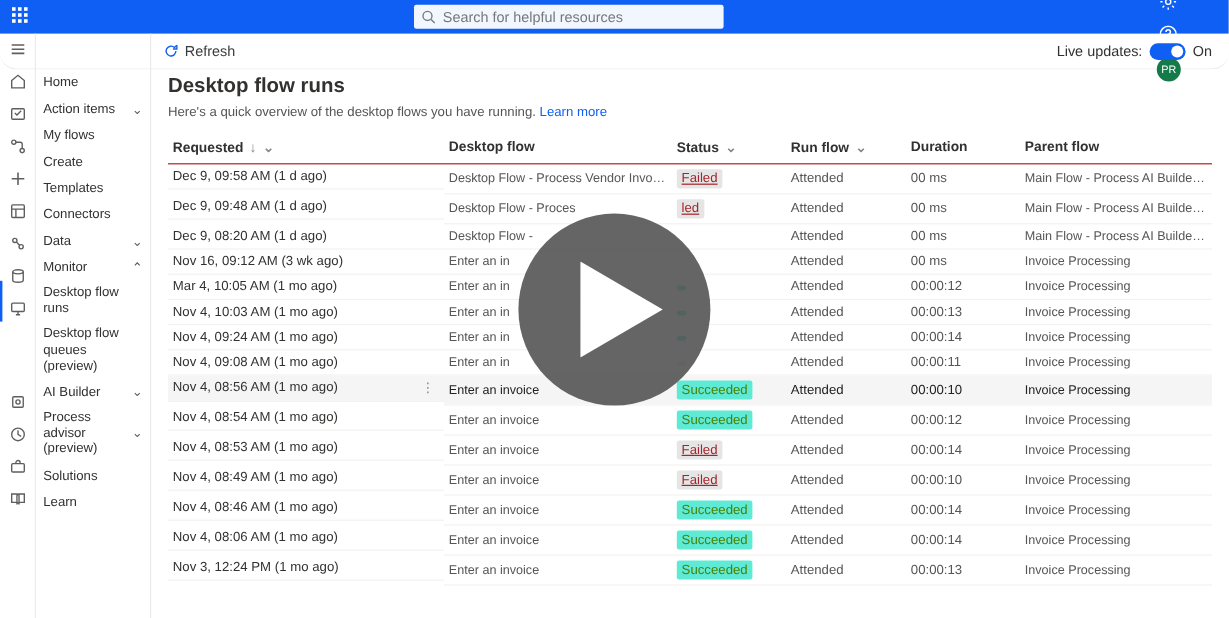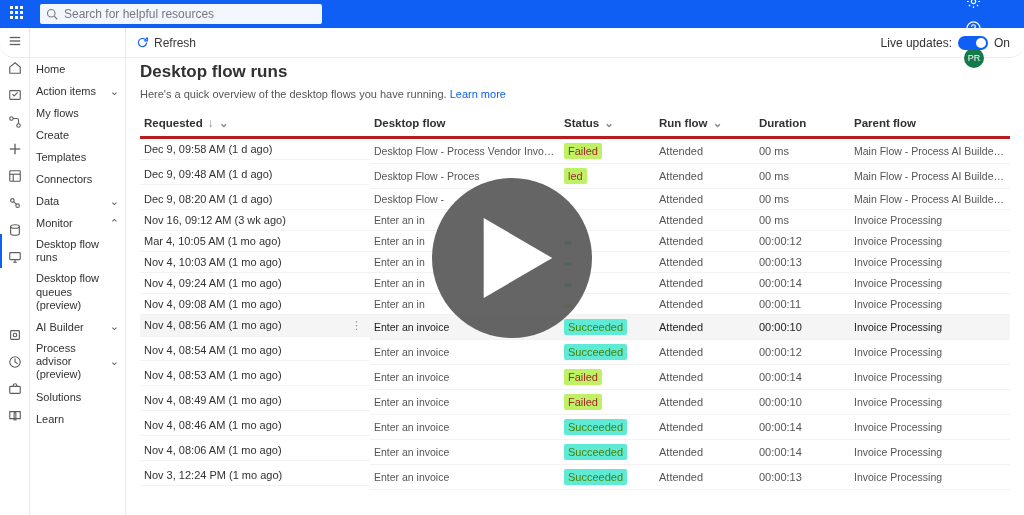--- a/index.html
+++ b/index.html
@@ -2,21 +2,21 @@
 <html><head>
 <meta charset="utf-8">
 <style>
   * { box-sizing: border-box; margin: 0; padding: 0; font-family: "Segoe UI", Arial, sans-serif; }
   body { width: 1024px; height: 515px; overflow: hidden; background: #fff; font-size: 12px; color: #323130; position: relative; }
 
   
   .topbar { height: 28px; background: #0f5ff5; display: flex; align-items: center; padding: 0 10px; color: #fff; }
   .waffle { width: 16px; height: 16px; display: grid; grid-template-columns: repeat(3,3px); grid-template-rows: repeat(3,3px); gap: 2px; margin-right: 14px; }
   .waffle span { background: #fff; }
-  .search { background:rgba(255,255,255,0.95); border-radius:2px; height:20px; width:282px; display:flex; align-items:center; padding:0 6px; color:#777;}
+  .search { margin-left: 305px; background:rgba(255,255,255,0.95); border-radius:2px; height:20px; width:258px; display:flex; align-items:center; padding:0 6px; color:#777;}
   .search svg { margin-right:6px; }
   .topbar-right { margin-left:auto; display:flex; align-items:center; gap:12px;flex-direction:column; }
   .env { display:flex; align-items:center; font-size:10px; line-height:1.1; }
   .env svg { margin-right:5px; }
   .avatar { width:20px;height:20px;border-radius:50%;background:#147a4a;display:flex;align-items:center;justify-content:center;font-size:9px;}
 
   
   .actionbar { height:30px; display:flex; align-items:center; padding:0 14px 0 130px; border-bottom:1px solid #edebe9;border-radius:14px;}
   .refresh { margin-left:6px; color:#3a3a3a; font-size:12px; display:flex; align-items:center; gap:5px; cursor:pointer;}
   .live { margin-left:auto; font-size:12px; display:flex; align-items:center; gap:6px;}
@@ -34,28 +34,28 @@
   .nav-item.selected::before { content:""; position:absolute; left:-30px; top:0; bottom:0; width:2px; background:#0f5ff5;}
   .nav-item .chev { margin-left:auto; color:#605e5c;}
 
   
   .main { position:absolute; left:126px; right:0; top:58px; bottom:0; padding:4px 14px 0 14px; overflow:hidden;}
   h1 { font-size:17px; font-weight:600; margin-bottom:6px;}
   .subtitle { font-size:11px; color:#555; margin-bottom:10px;}
   .subtitle a { color:#0f5ff5; text-decoration:none;}
 
   table { width:100%; border-collapse:collapse; table-layout:fixed;}
-  th { text-align:left; font-weight:600; font-size:11.5px; padding:6px 4px; border-bottom:3px solid #b91c1c;}
+  th { text-align:left; font-weight:600; font-size:11.5px; padding:6px 4px; border-bottom:1px solid #b91c1c;}
   th .hdr-chevron { color:#888; margin-left:2px;}
   td { font-size:11px; padding:4px 4px; border-bottom:1px solid #f3f2f1; white-space:nowrap; overflow:hidden; text-overflow:ellipsis; color:#555;}
   tr.hover td { background:#f5f5f5; color:#222;}
   td.flow, td.parent { font-size:10.5px;}
   td.status { position:relative; }
   .status-wrap { display:inline-block; padding:2px 4px; border-radius:2px;}
-  .status-failed { background:#bef264; color:#a4262c;}
+  .status-failed { background:#e5e5e5; color:#a4262c;text-decoration:underline;}
   .status-succeeded { background:#5eead4; color:#498205;}
 
   
   .play { position:absolute; left:50%; top:50%; transform:translate(-50%,-50%); width:160px; height:160px; border-radius:50%; background:rgba(80,80,80,0.88); display:flex; align-items:center; justify-content:center; cursor:pointer;}
   .play svg { margin-left:12px;}
 
   .more-dots { color:#888; cursor:pointer; padding:0 4px;}
 </style>
 </head>
 <body>

